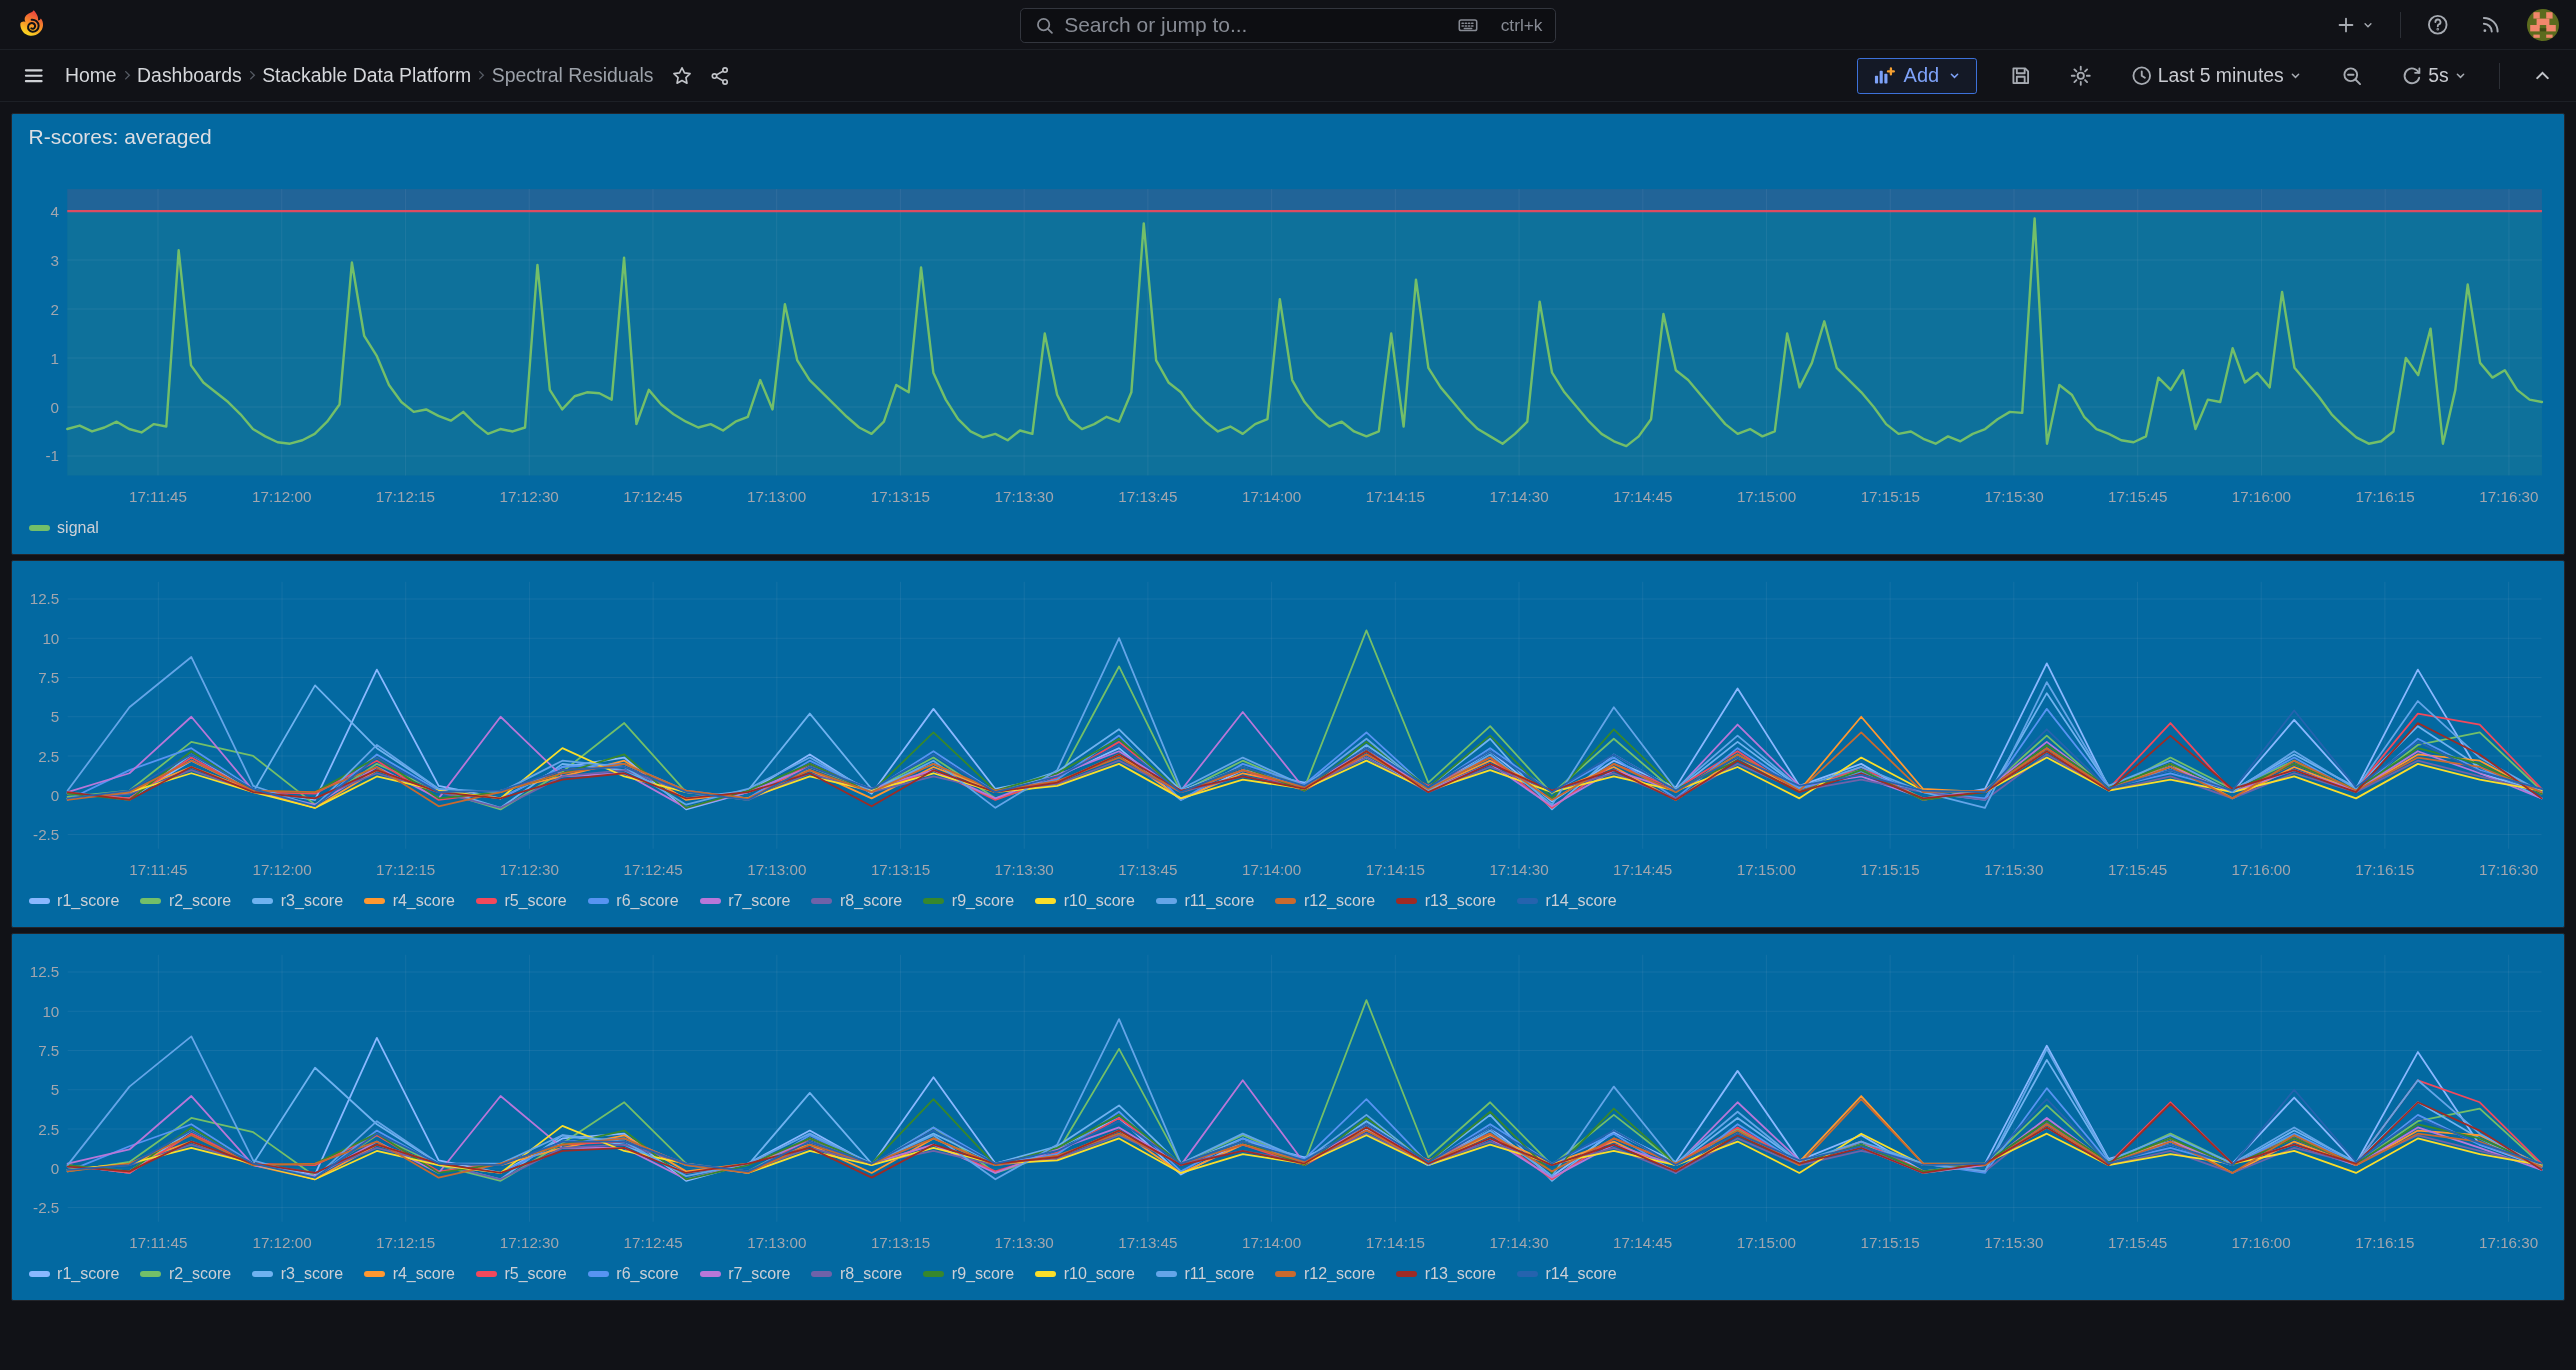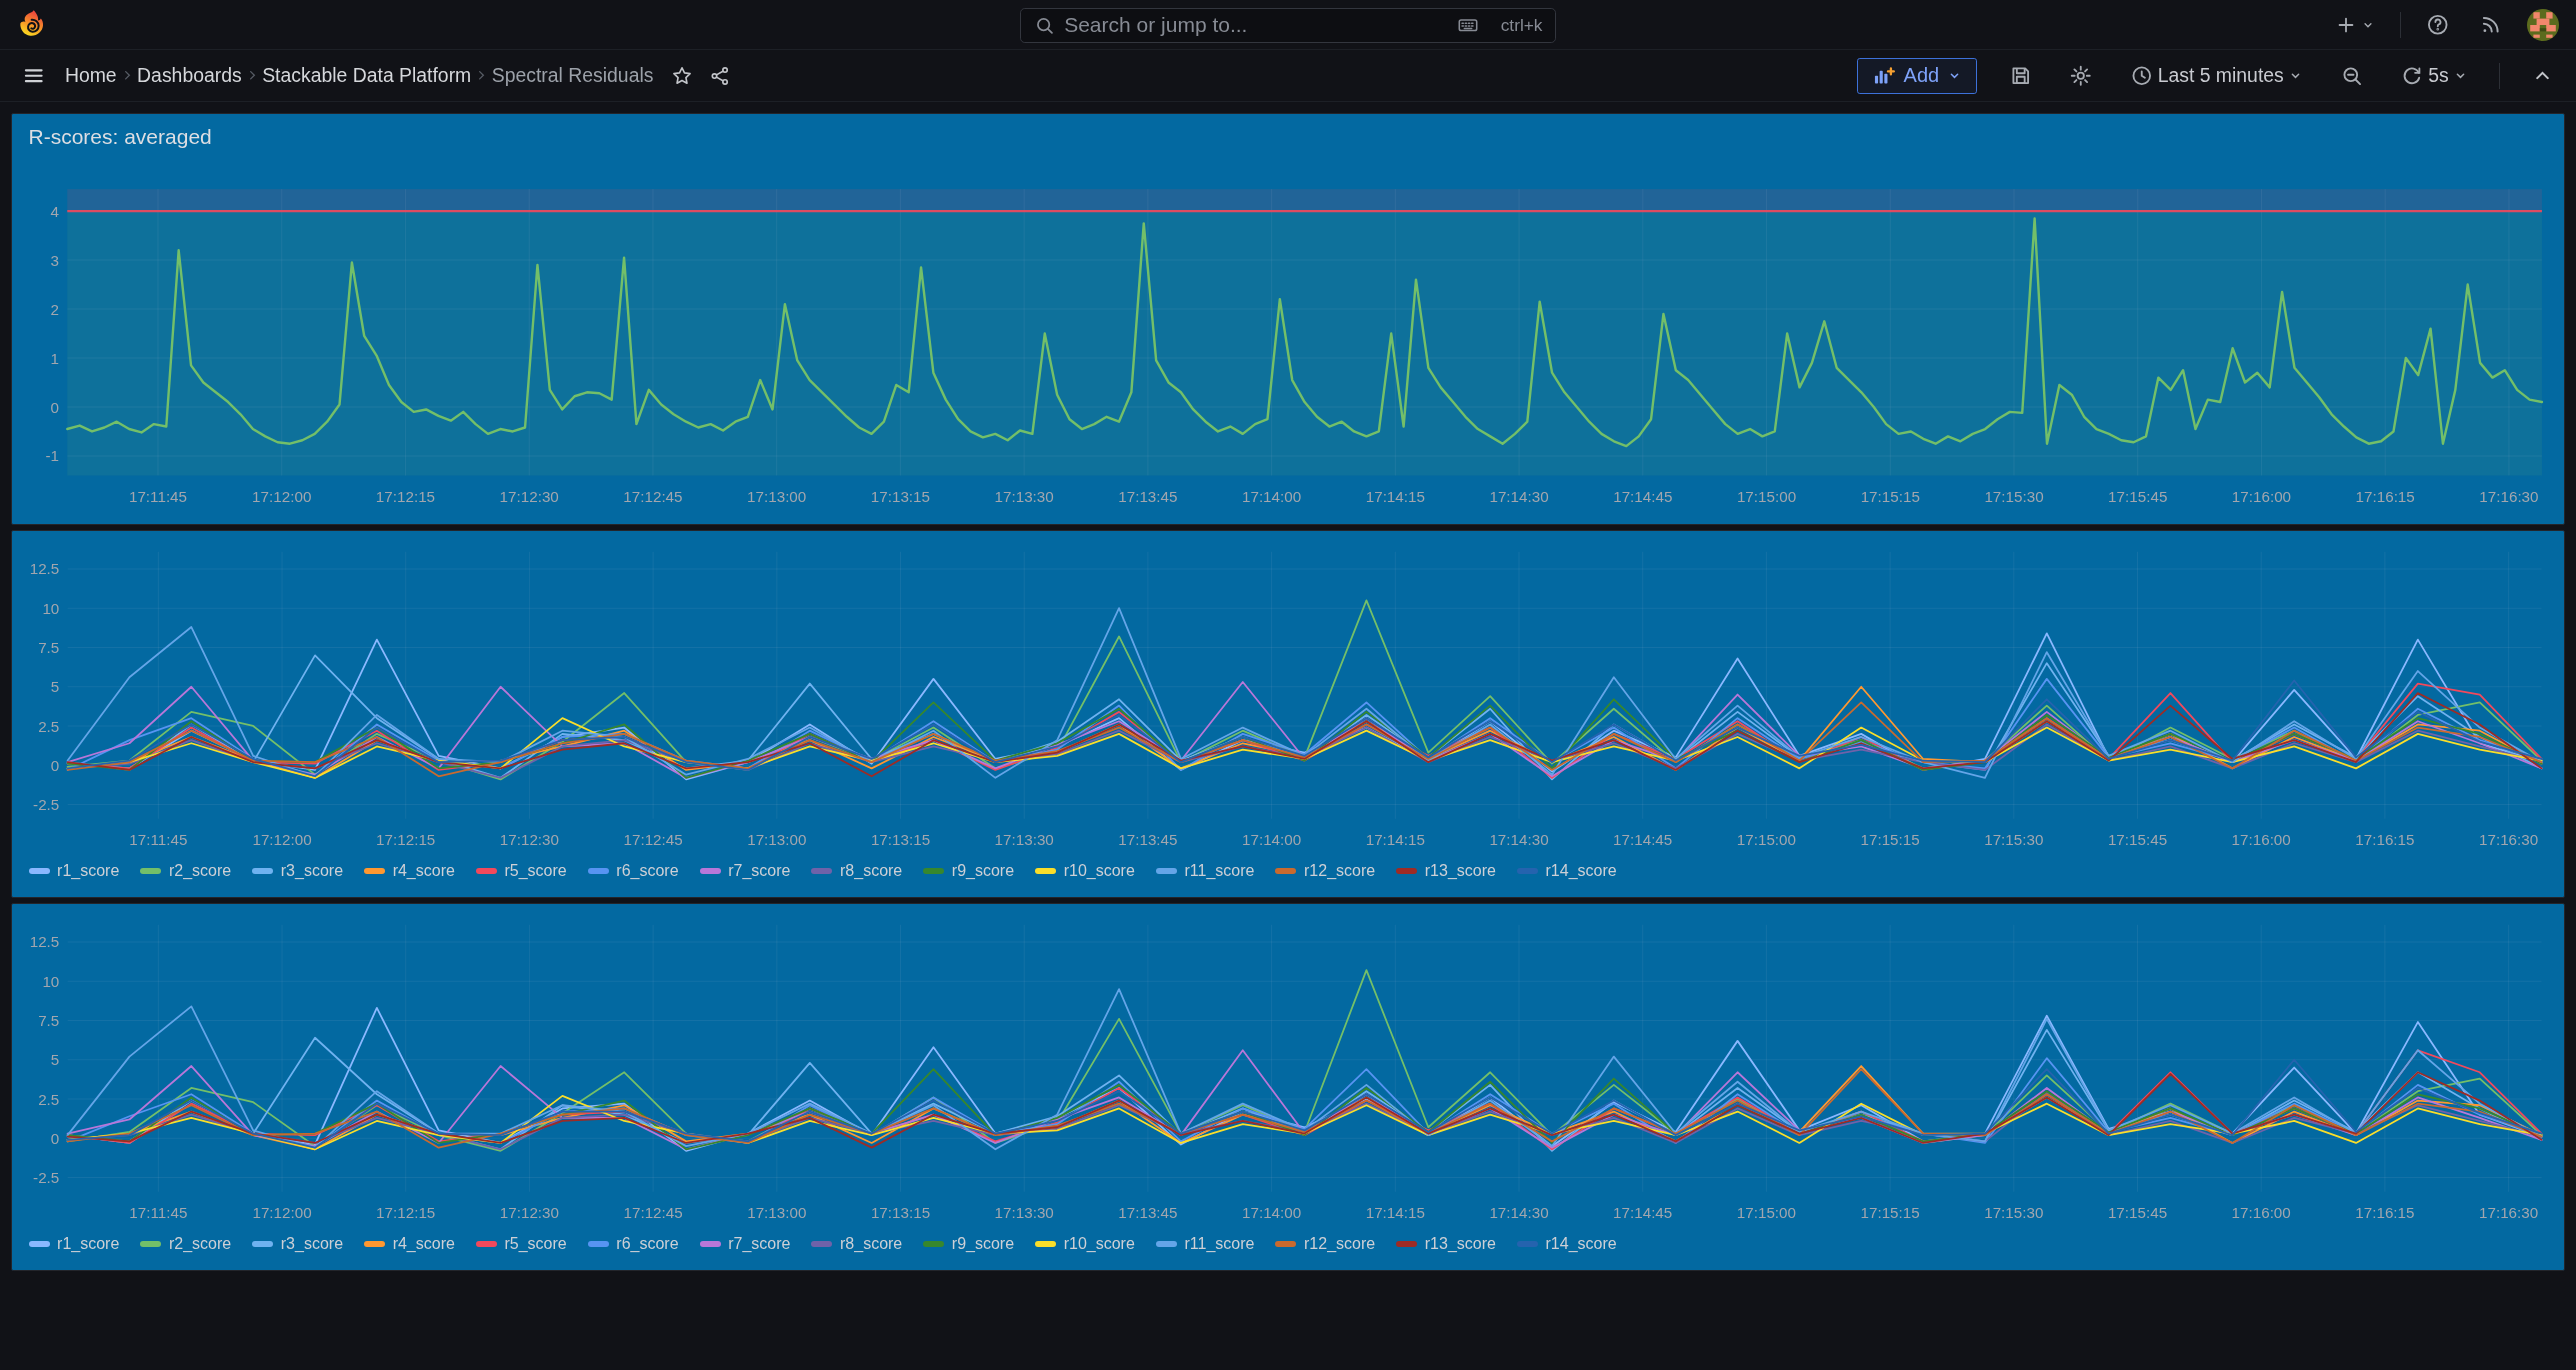--- a/index.html
+++ b/index.html
@@ -286,20 +286,26 @@
         <line x1="64" y1="296.1538461538462" x2="3641" y2="296.1538461538462" stroke="rgba(204,204,220,0.09)" stroke-width="1.5"></line>
         <text x="52" y="304.1538461538462" fill="#A2A6AE" font-size="22" text-anchor="end" font-family="Liberation Sans, sans-serif">1</text>
         <line x1="64" y1="225.38461538461536" x2="3641" y2="225.38461538461536" stroke="rgba(204,204,220,0.09)" stroke-width="1.5"></line>
         <text x="52" y="233.38461538461536" fill="#A2A6AE" font-size="22" text-anchor="end" font-family="Liberation Sans, sans-serif">2</text>
         <line x1="64" y1="154.61538461538458" x2="3641" y2="154.61538461538458" stroke="rgba(204,204,220,0.09)" stroke-width="1.5"></line>
         <text x="52" y="162.61538461538458" fill="#A2A6AE" font-size="22" text-anchor="end" font-family="Liberation Sans, sans-serif">3</text>
         <text x="52" y="91.84615384615378" fill="#A2A6AE" font-size="22" text-anchor="end" font-family="Liberation Sans, sans-serif">4</text>
         <line x1="64" y1="83.84615384615378" x2="3641" y2="83.84615384615378" stroke="#F2495C" stroke-width="3" opacity="0.9"></line>
         <polyline points="64.0,398.8 81.9,393.8 99.8,402.3 117.7,396.6 135.5,388.2 153.4,398.8 171.3,403.7 189.2,391.7 207.1,395.2 225.0,140.5 242.9,306.8 260.7,331.5 278.6,345.7 296.5,359.8 314.4,377.5 332.3,398.8 350.2,409.4 368.0,417.9 385.9,420.0 403.8,415.0 421.7,405.8 439.6,388.2 457.5,363.4 475.4,158.2 493.2,264.3 511.1,292.6 529.0,335.1 546.9,359.8 564.8,374.0 582.7,370.5 600.5,379.7 618.4,386.7 636.3,374.0 654.2,391.7 672.1,405.8 690.0,398.8 707.9,402.3 725.7,396.6 743.6,161.7 761.5,342.2 779.4,370.5 797.3,351.4 815.2,345.7 833.1,347.1 850.9,356.3 868.8,151.1 886.7,391.7 904.6,342.2 922.5,363.4 940.4,377.5 958.3,388.2 976.1,396.6 994.0,391.7 1011.9,400.9 1029.8,388.2 1047.7,381.1 1065.6,328.0 1083.4,370.5 1101.3,218.3 1119.2,299.7 1137.1,328.0 1155.0,345.7 1172.9,363.4 1190.8,381.1 1208.6,396.6 1226.5,405.8 1244.4,388.2 1262.3,335.1 1280.2,345.7 1298.1,165.2 1315.9,317.4 1333.8,356.3 1351.7,384.6 1369.6,402.3 1387.5,410.8 1405.4,405.8 1423.3,415.0 1441.1,400.9 1459.0,405.8 1476.9,260.8 1494.8,349.2 1512.7,384.6 1530.6,398.8 1548.5,391.7 1566.3,381.1 1584.2,388.2 1602.1,345.7 1620.0,101.5 1637.9,299.7 1655.8,331.5 1673.7,345.7 1691.5,370.5 1709.4,388.2 1727.3,402.3 1745.2,395.2 1763.1,405.8 1781.0,391.7 1798.8,384.6 1816.7,211.2 1834.6,328.0 1852.5,359.8 1870.4,381.1 1888.3,395.2 1906.2,388.2 1924.0,402.3 1941.9,409.4 1959.8,402.3 1977.7,260.8 1995.6,395.2 2013.5,182.9 2031.4,310.3 2049.2,338.6 2067.1,359.8 2085.0,381.1 2102.9,398.8 2120.8,409.4 2138.7,420.0 2156.5,405.8 2174.4,388.2 2192.3,214.8 2210.2,317.4 2228.1,345.7 2246.0,366.9 2263.9,388.2 2281.7,405.8 2299.6,416.5 2317.5,423.5 2335.4,409.4 2353.3,384.6 2371.2,232.5 2389.1,313.8 2406.9,328.0 2424.8,349.2 2442.7,370.5 2460.6,391.7 2478.5,405.8 2496.4,398.8 2514.2,409.4 2532.1,402.3 2550.0,260.8 2567.9,338.6 2585.8,303.2 2603.7,243.1 2621.6,310.3 2639.4,328.0 2657.3,345.7 2675.2,366.9 2693.1,391.7 2711.0,405.8 2728.9,402.3 2746.8,412.9 2764.6,420.0 2782.5,409.4 2800.4,416.5 2818.3,405.8 2836.2,398.8 2854.1,384.6 2871.9,374.0 2889.8,375.4 2907.7,94.5 2925.6,420.0 2943.5,335.1 2961.4,349.2 2979.3,381.1 2997.1,398.8 3015.0,405.8 3032.9,415.0 3050.8,417.9 3068.7,409.4 3086.6,324.5 3104.4,342.2 3122.3,313.8 3140.2,398.8 3158.1,356.3 3176.0,359.8 3193.9,282.0 3211.8,331.5 3229.6,317.4 3247.5,338.6 3265.4,200.6 3283.3,310.3 3301.2,331.5 3319.1,352.8 3337.0,377.5 3354.8,395.2 3372.7,410.8 3390.6,420.0 3408.5,416.5 3426.4,402.3 3444.3,296.2 3462.1,320.9 3480.0,253.7 3497.9,420.0 3515.8,342.2 3533.7,190.0 3551.6,303.2 3569.5,324.5 3587.3,313.8 3605.2,342.2 3623.1,356.3 3641.0,359.8" fill="none" stroke="#73BF69" stroke-width="3.5" stroke-linejoin="round" stroke-linecap="round"></polyline>
       </svg>
+    <div class="legend" id="legend0">
+        <span class="legend-item">
+          <span class="legend-pill" style="background: rgb(115, 191, 105);"></span>
+          <span class="legend-label">signal</span>
+        </span>
+      </div>
   </section>
 
   <section class="panel">
     <svg class="chart" id="chart1" width="2530" height="314" viewBox="0 0 3657 454">
         <line x1="195.15666666666667" y1="14" x2="195.15666666666667" y2="400" stroke="rgba(204,204,220,0.09)" stroke-width="1.5"></line>
         <text x="195.15666666666667" y="438" fill="#A2A6AE" font-size="22" text-anchor="middle" font-family="Liberation Sans, sans-serif">17:11:45</text>
         <line x1="374.00666666666666" y1="14" x2="374.00666666666666" y2="400" stroke="rgba(204,204,220,0.09)" stroke-width="1.5"></line>
         <text x="374.00666666666666" y="438" fill="#A2A6AE" font-size="22" text-anchor="middle" font-family="Liberation Sans, sans-serif">17:12:00</text>
         <line x1="552.8566666666666" y1="14" x2="552.8566666666666" y2="400" stroke="rgba(204,204,220,0.09)" stroke-width="1.5"></line>
         <text x="552.8566666666666" y="438" fill="#A2A6AE" font-size="22" text-anchor="middle" font-family="Liberation Sans, sans-serif">17:12:15</text>

